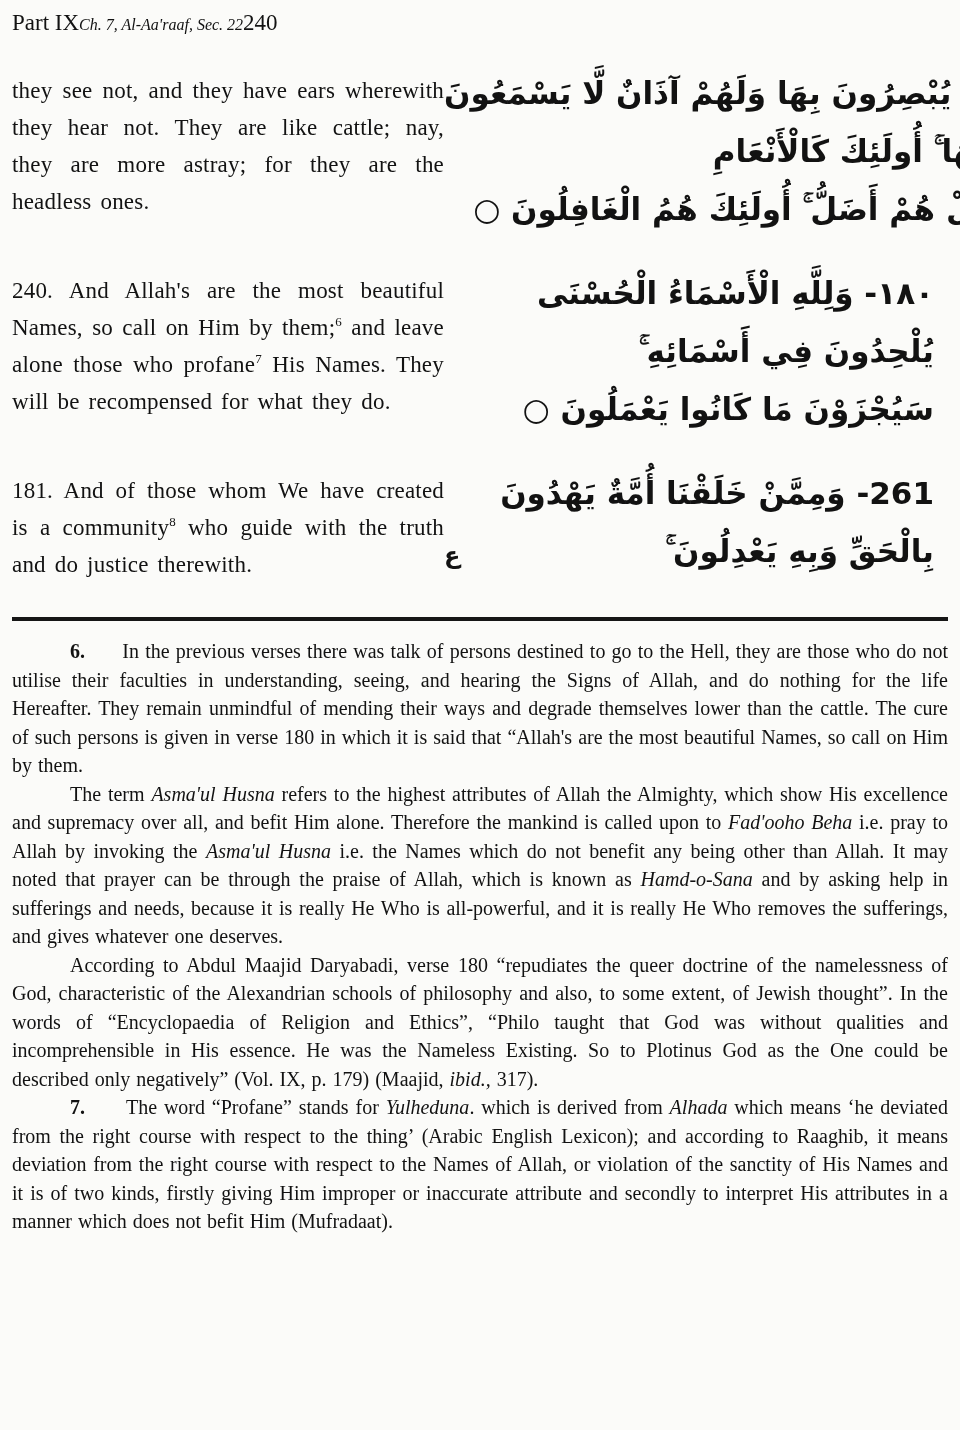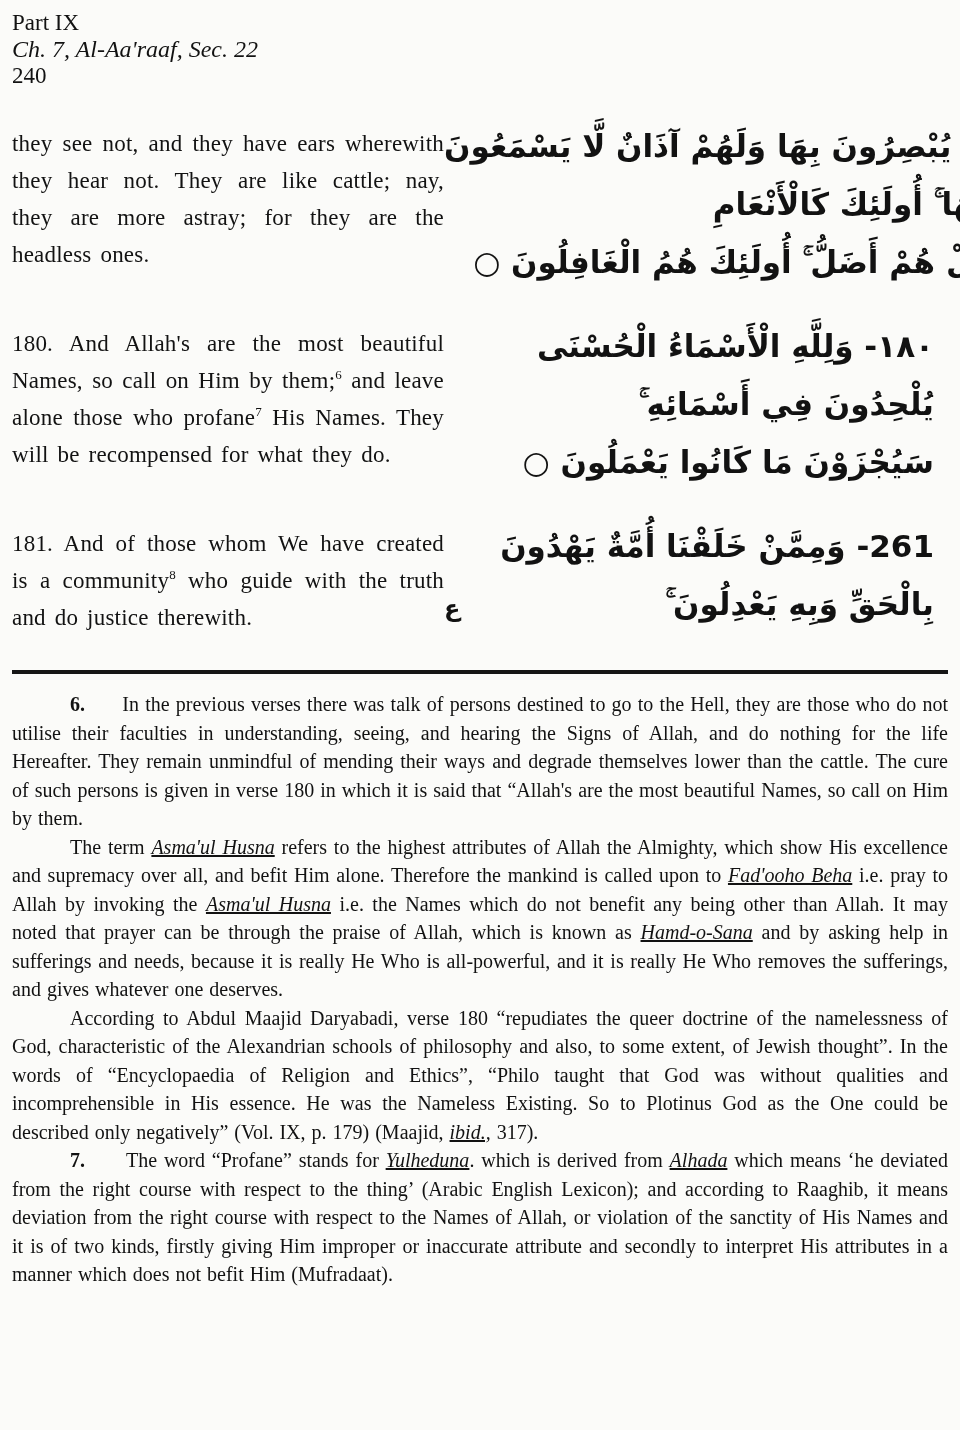--- a/index.html
+++ b/index.html
@@ -11,24 +11,24 @@
     overflow: hidden;
   }
   .page {
     width: 960px; height: 1430px;
     box-sizing: border-box;
     padding: 8px 10px 0 10px;
     background: #fbfbf9;
   }
   
   .page-header {
-    display: flex; justify-content: center; align-items: baseline;
-    font-size: 23px; padding: 2px 2px 0 2px; flex-direction: column;
+    display: flex; justify-content: flex-start; align-items: baseline;
+    font-size: 23px; padding: 2px 2px 0 2px;
   }
-  .hdr-center { font-style: italic; font-size: 24px; }
+  .hdr-center { font-style: italic; font-size: 16px; }
   
   .verses { margin-top: 36px; padding: 0 2px; }
   .verse-row { display: flex; margin-bottom: 34px; }
   .v-english {
     width: 432px; flex: 0 0 432px;
     font-weight: 400; font-size: 23px; line-height: 37px;
     text-align: justify; word-spacing: 3px;
     letter-spacing: 0.2px;
   }
   .v-english sup { font-size: 13px; vertical-align: super; line-height: 0; }
@@ -51,21 +51,21 @@
   .divider { border: 0; border-top: 4px solid #161616; margin: 2px 2px 16px 2px; }
   
   .footnotes {
     font-size: 20px; line-height: 28.5px;
     text-align: justify;
     padding: 0 2px;
     word-spacing: 1px;
   }
   .footnotes p { margin: 0; text-indent: 58px; }
   .footnotes b { font-weight: 700; }
-  .footnotes i { font-style: italic; text-decoration: underline; }
+  .footnotes i { font-style: italic; }
 </style>
 </head>
 <body>
 
 <div class="page">
 
   <header class="page-header">
     <span class="hdr-left">Part IX</span>
     <span class="hdr-center">Ch. 7, Al-Aa'raaf, Sec. 22</span>
     <span class="hdr-right">240</span>
@@ -76,21 +76,21 @@
     <div class="verse-row">
       <div class="v-english"><span>they see not, and they have ears wherewith they hear not. They are like cattle; nay, they are more astray; for they are the headless ones.</span></div>
       <div class="v-arabic">
         <div class="arabic-line">لَا يُبْصِرُونَ بِهَا وَلَهُمْ آذَانٌ لَّا يَسْمَعُونَ</div>
         <div class="arabic-line">بِهَا ۚ أُولَئِكَ كَالْأَنْعَامِ</div>
         <div class="arabic-line">بَلْ هُمْ أَضَلُّ ۚ أُولَئِكَ هُمُ الْغَافِلُونَ ○</div>
       </div>
     </div>
 
     <div class="verse-row">
-      <div class="v-english"><span>180. And Allah's are the most beautiful Names, so call on Him by them;</span><sup>6</sup><span> and leave alone those who profane</span><sup>7</sup><span> His Names. They will be recompensed for what they do.</span></div>
+      <div class="v-english"><span>240. And Allah's are the most beautiful Names, so call on Him by them;</span><sup>6</sup><span> and leave alone those who profane</span><sup>7</sup><span> His Names. They will be recompensed for what they do.</span></div>
       <div class="v-arabic">
         <div class="arabic-line">۱۸۰- وَلِلَّهِ الْأَسْمَاءُ الْحُسْنَى</div>
         <div class="arabic-line">يُلْحِدُونَ فِي أَسْمَائِهِ ۚ</div>
         <div class="arabic-line">سَيُجْزَوْنَ مَا كَانُوا يَعْمَلُونَ ○</div>
       </div>
     </div>
 
     <div class="verse-row">
       <div class="v-english"><span>181. And of those whom We have created is a community</span><sup>8</sup><span> who guide with the truth and do justice therewith.</span></div>
       <div class="v-arabic">

